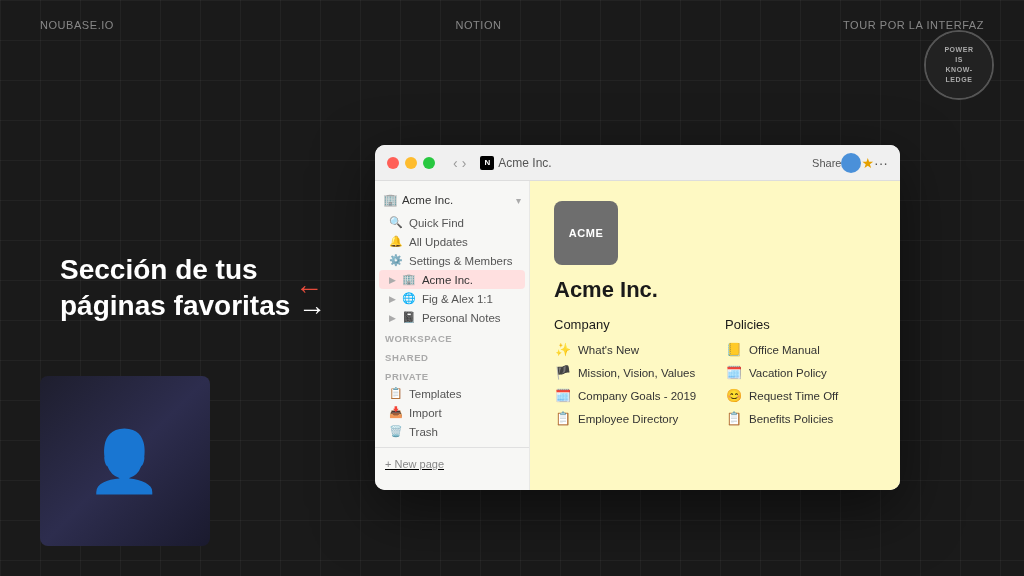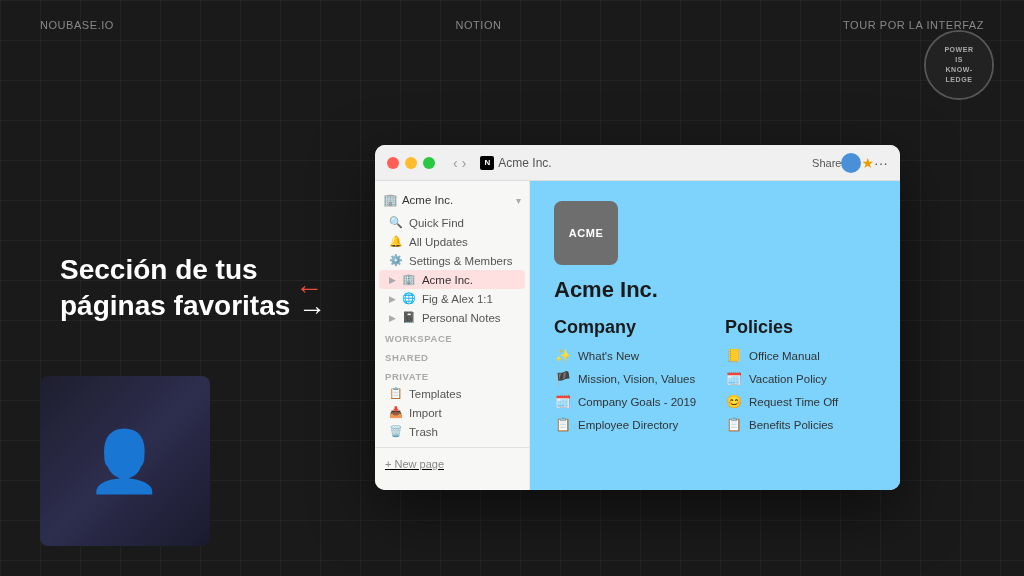--- a/index.html
+++ b/index.html
@@ -296,21 +296,21 @@
       align-items: center;
       gap: 5px;
       cursor: pointer;
     }
 
     
     .main-content {
       flex: 1;
       padding: 20px 24px;
       overflow-y: auto;
-      background: #7dd3fc;
+      background: #fef9c3;
     }
     .acme-logo {
       width: 64px;
       height: 64px;
       background: #6e6e6e;
       border-radius: 8px;
       display: flex;
       align-items: center;
       justify-content: center;
       margin-bottom: 12px;
@@ -326,22 +326,22 @@
       font-weight: 700;
       color: #1a1a1a;
       margin-bottom: 14px;
     }
     .columns-grid {
       display: grid;
       grid-template-columns: 1fr 1fr;
       gap: 20px;
     }
     .column-title {
-      font-size: 18px;
-      font-weight: 700;
+      font-size: 13px;
+      font-weight: 400;
       color: #1a1a1a;
       margin-bottom: 8px;
     }
     .content-item {
       display: flex;
       align-items: center;
       gap: 6px;
       font-size: 11.5px;
       color: #333;
       margin-bottom: 4px;

